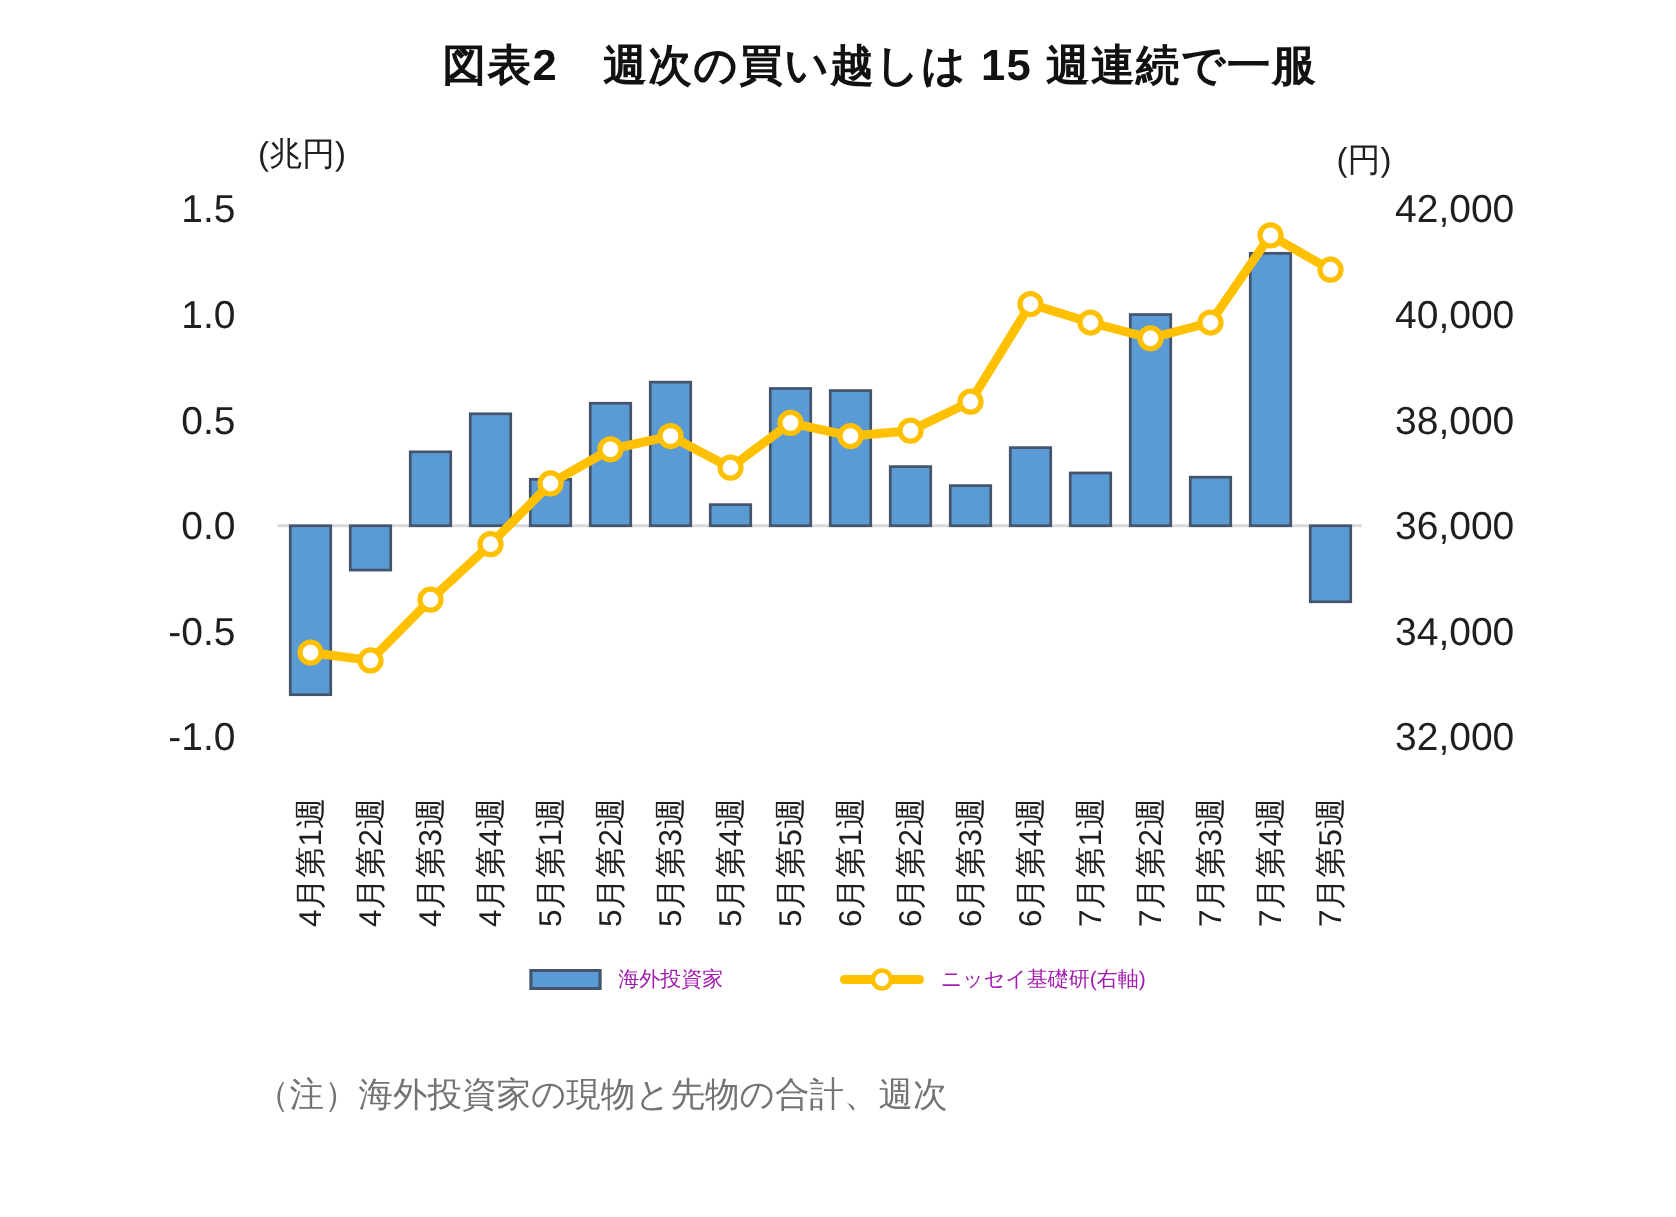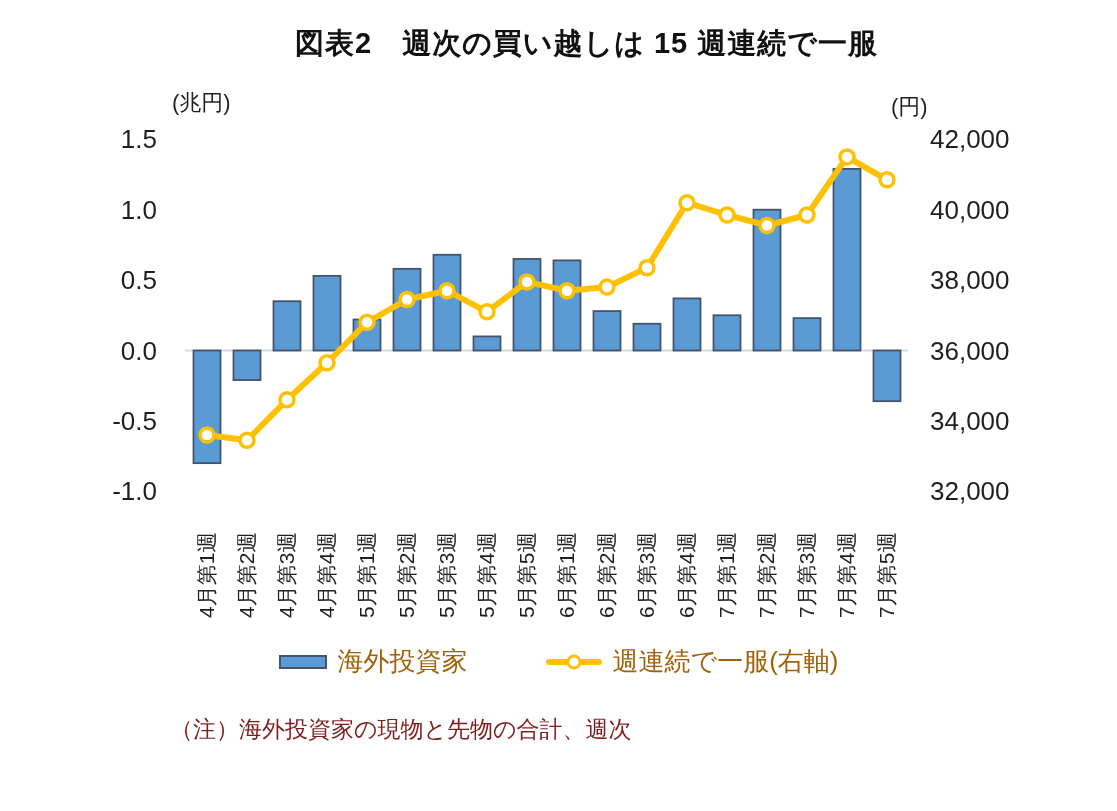--- a/index.html
+++ b/index.html
@@ -15,31 +15,31 @@
   .unit{position:absolute;font-size:22px;color:#1f1f1f;}
   .unit-left{left:172px;top:88px;}
   .unit-right{left:891px;top:92px;}
   .chart-svg text{fill:#1f1f1f;font-family:"Liberation Sans",sans-serif;}
   .chart-svg .ytick{font-size:26px;}
   .chart-svg .xlabel{font-size:21px;}
   .legend{
     position:absolute;top:644px;left:0;width:100%;
     display:flex;justify-content:center;align-items:center;gap:78px;
   }
-  .legend-item{display:flex;align-items:center;gap:11px;font-size:26px;color:#a16207;}
+  .legend-item{display:flex;align-items:center;gap:11px;font-size:14px;color:#a21caf;}
   .swatch-bar{width:48px;height:14px;display:inline-block;box-sizing:border-box;}
   .swatch-line{width:56px;height:6px;border-radius:3px;position:relative;display:inline-block;}
   .swatch-dot{
     position:absolute;left:50%;top:50%;transform:translate(-50%,-50%);
     width:9px;height:9px;background:#fff;border-radius:50%;box-sizing:content-box;
   }
   .notes{
     position:absolute;left:170px;top:712px;
     font-family:"Liberation Serif","DejaVu Serif",serif;
-    font-size:23px;color:#7f1d1d;line-height:1.6;
+    font-size:23px;color:#737373;line-height:1.6;
   }
 </style>
 </head>
 <body>
 
 <div class="title">図表2　週次の買い越しは 15 週連続で一服</div>
 
 <div class="unit unit-left">(兆円)</div>
 <div class="unit unit-right">(円)</div>
 
@@ -116,19 +116,19 @@
 
 <div class="legend">
   <div class="legend-item">
     <span class="swatch-bar" id="swatch-bar" style="background: rgb(91, 155, 213); border: 2px solid rgb(68, 84, 106);"></span>
     <span>海外投資家</span>
   </div>
   <div class="legend-item">
     <span class="swatch-line" id="swatch-line" style="background: rgb(255, 192, 0);">
       <span class="swatch-dot" id="swatch-dot" style="border: 3px solid rgb(255, 192, 0);"></span>
     </span>
-    <span>週連続で一服(右軸)</span>
+    <span>ニッセイ基礎研(右軸)</span>
   </div>
 </div>
 
 <div class="notes">
   <div>（注）海外投資家の現物と先物の合計、週次</div>
 </div>
 
 </body></html>

